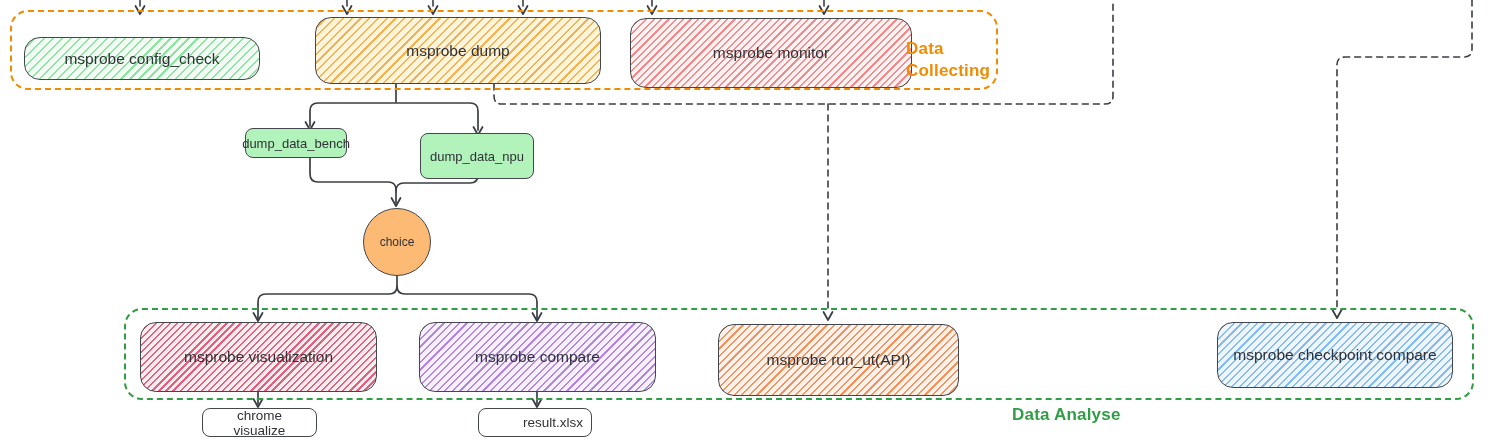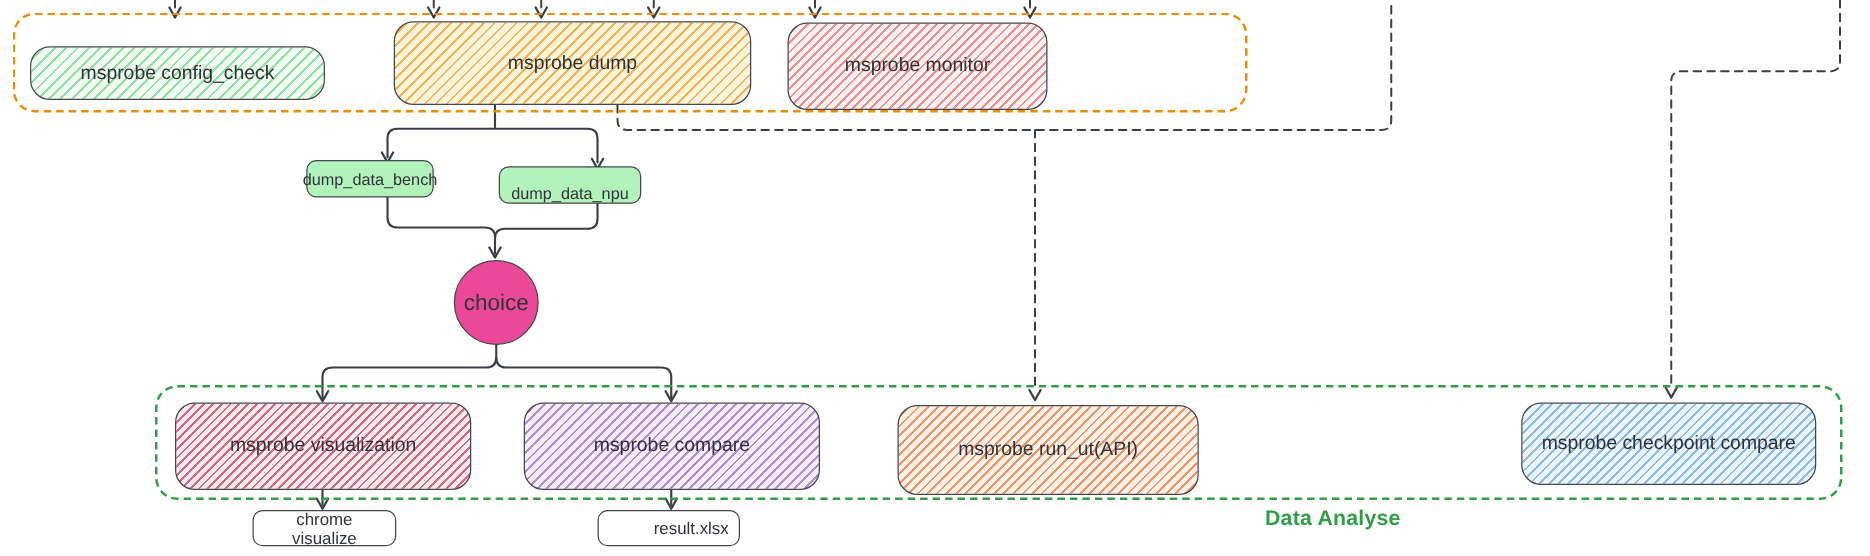--- a/index.html
+++ b/index.html
@@ -34,21 +34,21 @@
   .hatch-blue   { background:repeating-linear-gradient(135deg,#85bdf0 0 1.6px,#eef5fd 1.6px 5.4px); }
 
   .node.small {
     border-radius:8px; font-size:13px; font-weight:500;
     background:#b2f2bb; border-width:1.6px;
   }
   .node.plain {
     border-radius:8px; font-size:13.5px; background:#ffffff; border-width:1.5px;justify-content:flex-end;
   }
   .node.circle {
-    border-radius:50%; background:#ec4899; font-size:18px; border-width:1.8px;
+    border-radius:50%; background:#fdba74; font-size:12px; border-width:1.8px;
   }
   .node .lbl { padding:0 8px; }
   .node.wrap .lbl { padding:0 12px; line-height:1.35; }
 </style>
 </head>
 <body>
 
 <div class="canvas">
 
   <svg class="wires" width="1496" height="445" viewBox="0 0 1496 445" xmlns="http://www.w3.org/2000/svg">
@@ -90,38 +90,39 @@
       <path d="M253.5 313 L258 321 L262.5 313"></path>
       <path d="M532.5 313 L537 321 L541.5 313"></path>
       <path d="M253.5 399 L258 407 L262.5 399"></path>
       <path d="M532.5 399 L537 407 L541.5 399"></path>
       <path d="M823.5 312 L828 320 L832.5 312"></path>
       <path d="M1332.5 310 L1337 318 L1341.5 310"></path>
     </g>
   </svg>
 
   <div class="group orange" style="left:10px; top:10px; width:988px; height:80px;"></div>
+  <div class="group-label orange" style="left:906px; top:38px; width:100px;">Data Collecting</div>
 
   <div class="group green" style="left:124px; top:308px; width:1350px; height:92px;"></div>
   <div class="group-label green" style="left:1012px; top:368px;margin-top:36px;">Data Analyse</div>
 
   <div class="node hatch-green" style="left:24px; top:37px; width:236px; height:43px;">
     <span class="lbl">msprobe config_check</span>
   </div>
   <div class="node hatch-yellow" style="left:315px; top:17px; width:286px; height:67px;">
     <span class="lbl">msprobe dump</span>
   </div>
-  <div class="node hatch-red" style="left:630px; top:18px; width:208px; height:70px;">
+  <div class="node hatch-red" style="left:630px; top:18px; width:282px; height:70px;">
     <span class="lbl">msprobe monitor</span>
   </div>
 
   <div class="node small" style="left:245px; top:128px; width:102px; height:30px;">
     <span class="lbl">dump_data_bench</span>
   </div>
-  <div class="node small" style="left:399px; top:133px; width:114px; height:30px;align-items:flex-end;">
+  <div class="node small" style="left:420px; top:133px; width:114px; height:46px;">
     <span class="lbl">dump_data_npu</span>
   </div>
 
   <div class="node circle" style="left:363px; top:208px; width:68px; height:68px;">
     <span class="lbl">choice</span>
   </div>
 
   <div class="node hatch-crimson" style="left:140px; top:322px; width:237px; height:70px;">
     <span class="lbl">msprobe visualization</span>
   </div>

